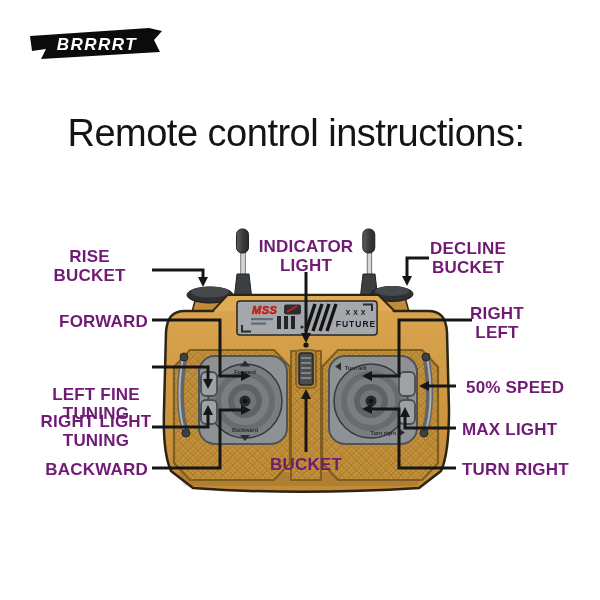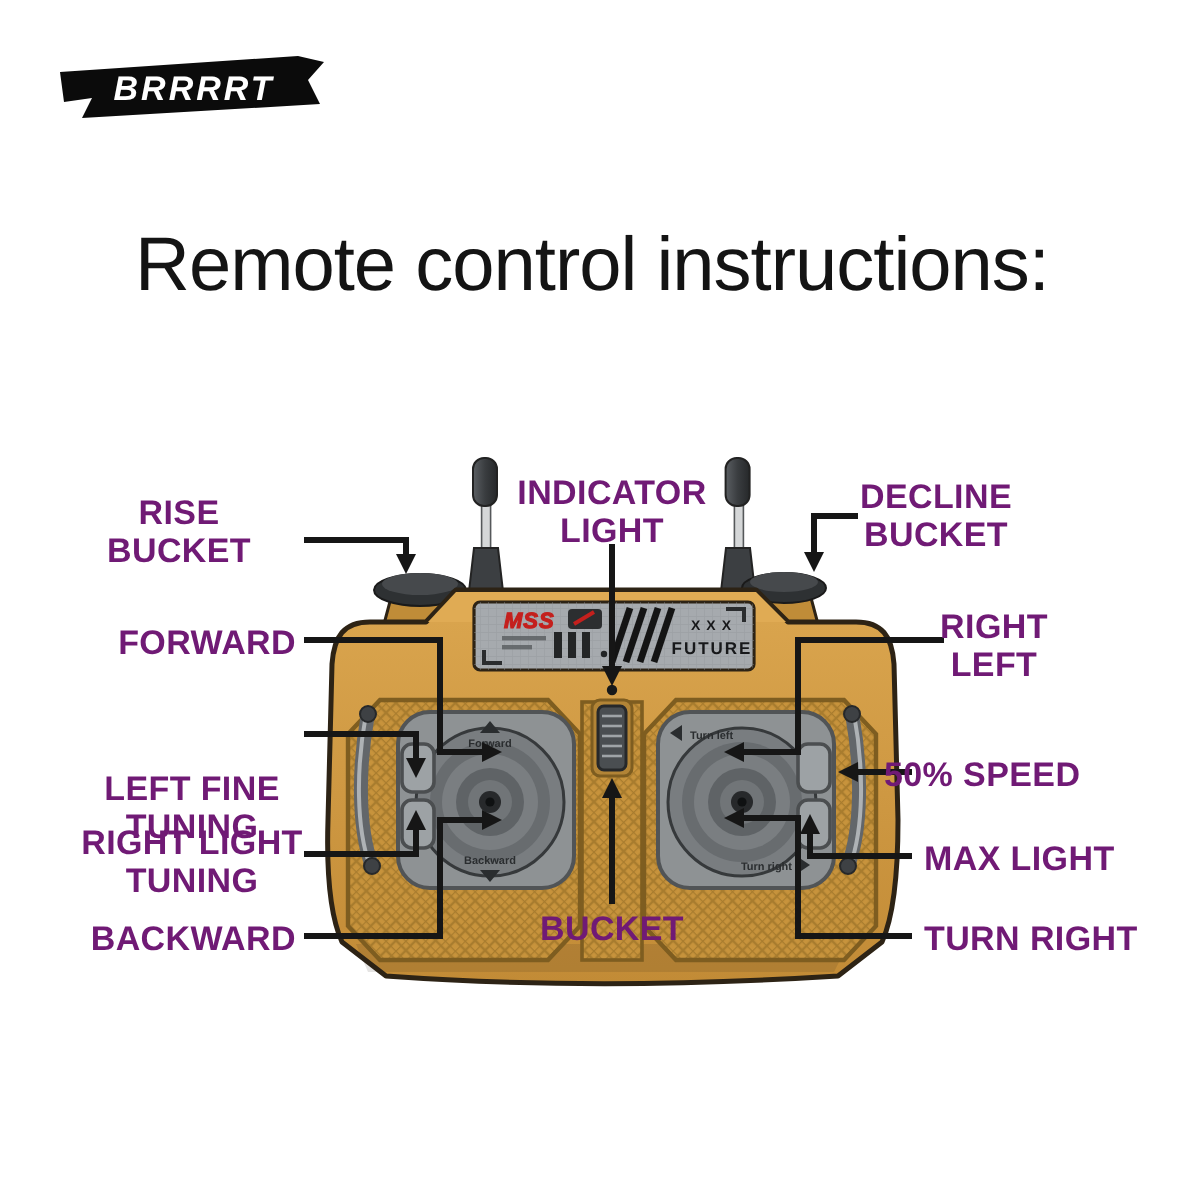--- a/index.html
+++ b/index.html
@@ -205,15 +205,15 @@
 <div class="callout ta-c" style="left:36px;top:413px;width:120px;">RIGHT LIGHT
 TUNING</div>
 <div class="callout ta-r" style="left:20px;top:461px;width:128px;">BACKWARD</div>
 <div class="callout ta-c" style="left:246px;top:238px;width:120px;">INDICATOR
 LIGHT</div>
 <div class="callout ta-c" style="left:256px;top:456px;width:100px;">BUCKET</div>
 <div class="callout ta-c" style="left:408px;top:240px;width:120px;">DECLINE
 BUCKET</div>
 <div class="callout ta-c" style="left:437px;top:305px;width:120px;">RIGHT
 LEFT</div>
-<div class="callout ta-l" style="left:442px;top:379px;width:120px;">50% SPEED</div>
+<div class="callout ta-l" style="left:466px;top:379px;width:120px;">50% SPEED</div>
 <div class="callout ta-l" style="left:462px;top:421px;width:120px;">MAX LIGHT</div>
 <div class="callout ta-l" style="left:462px;top:461px;width:130px;">TURN RIGHT</div>
 
 </body></html>

